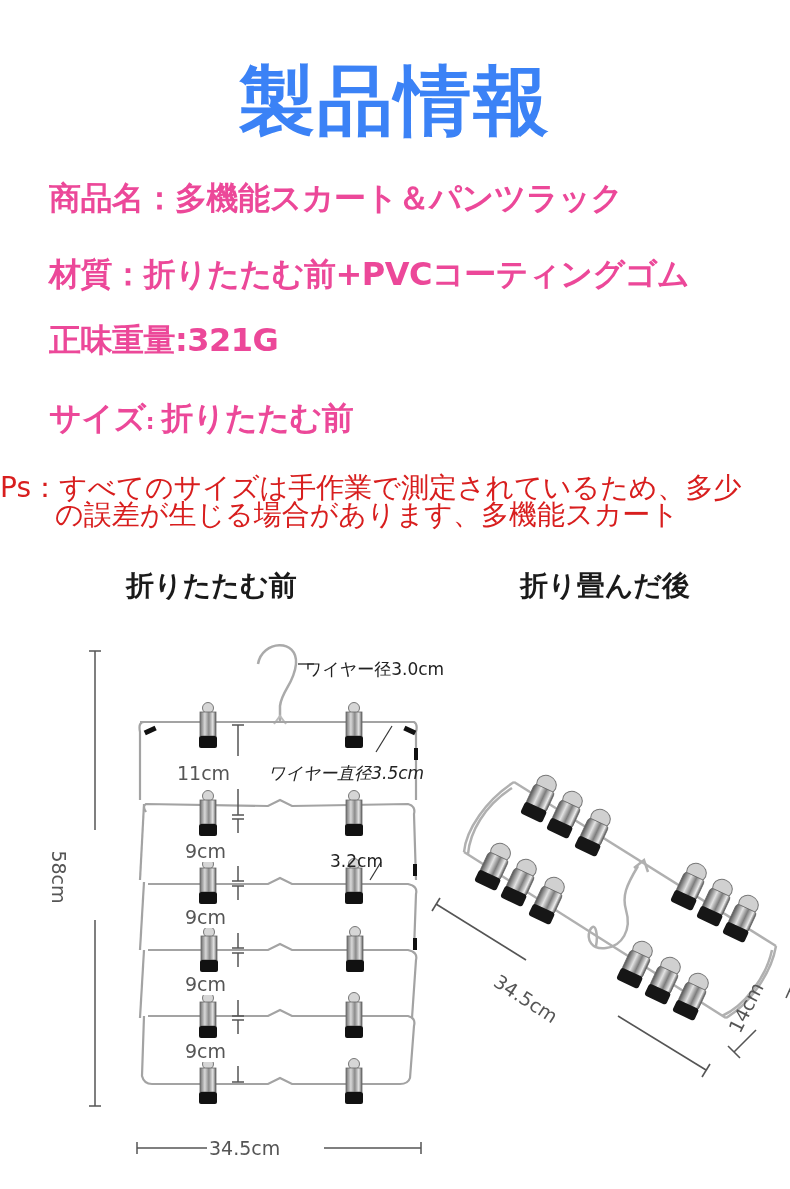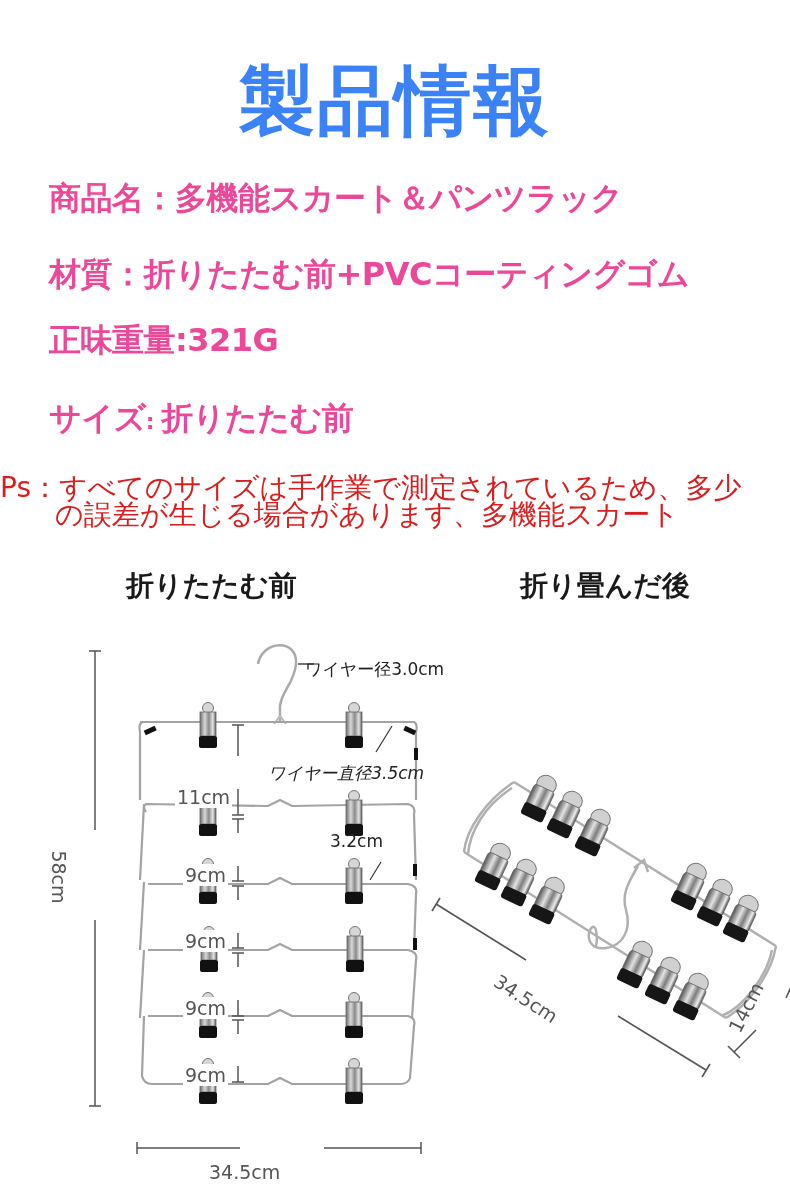--- a/index.html
+++ b/index.html
@@ -20,21 +20,21 @@
       position: absolute; left: 0; width: 734px; text-align: center; color: #d81e1e;
       font-size: 28px; line-height: 28px; white-space: nowrap;
     }
     .section-heading {
       position: absolute; top: 566px; font-size: 28px; font-weight: 700; color: #1a1a1a;
       line-height: 40px; white-space: nowrap;
     }
     .figure { position: absolute; padding-left: 36px; }
     .dim-label {
       position: absolute; color: #555; font-size: 19px; white-space: nowrap; line-height: 22px;
-      background: #fff; padding: 0 2px; margin-top: 24px;
+      background: #fff; padding: 0 2px;
     }
     .callout {
       position: absolute; color: #222; font-size: 17px; white-space: nowrap; line-height: 22px;
     }
     .vert-label {
       position: absolute; color: #555; font-size: 19px; white-space: nowrap;
       transform: rotate(90deg); transform-origin: center center;
     }
     .rot-label {
       position: absolute; color: #555; font-size: 19px; white-space: nowrap;
@@ -162,21 +162,21 @@
       <line x1="196" y1="1082" x2="208" y2="1082"></line>
     </g>
 
     <line x1="340" y1="752" x2="356" y2="726" stroke="#333" stroke-width="1.2"></line>
     <line x1="334" y1="880" x2="345" y2="862" stroke="#333" stroke-width="1.2"></line>
   </svg>
 
   
   <div class="callout" style="left:305px; top:28px;">ワイヤー径3.0cm</div>
   <div class="callout" style="left:268px; top:132px;font-style:italic;">ワイヤー直径3.5cm</div>
-  <div class="callout" style="left:330px; top:200px;">3.2cm</div>
+  <div class="callout" style="left:330px; top:220px;">3.2cm</div>
 
   <div class="dim-label" style="left:175px; top:132px;">11cm</div>
   <div class="dim-label" style="left:183px; top:210px;">9cm</div>
   <div class="dim-label" style="left:183px; top:276px;">9cm</div>
   <div class="dim-label" style="left:183px; top:343px;">9cm</div>
   <div class="dim-label" style="left:183px; top:410px;">9cm</div>
 
   <div class="vert-label" style="left:32px; top:236px;">58cm</div>
   <div class="dim-label" style="left:207px; top:507px;">34.5cm</div>
 </div>

